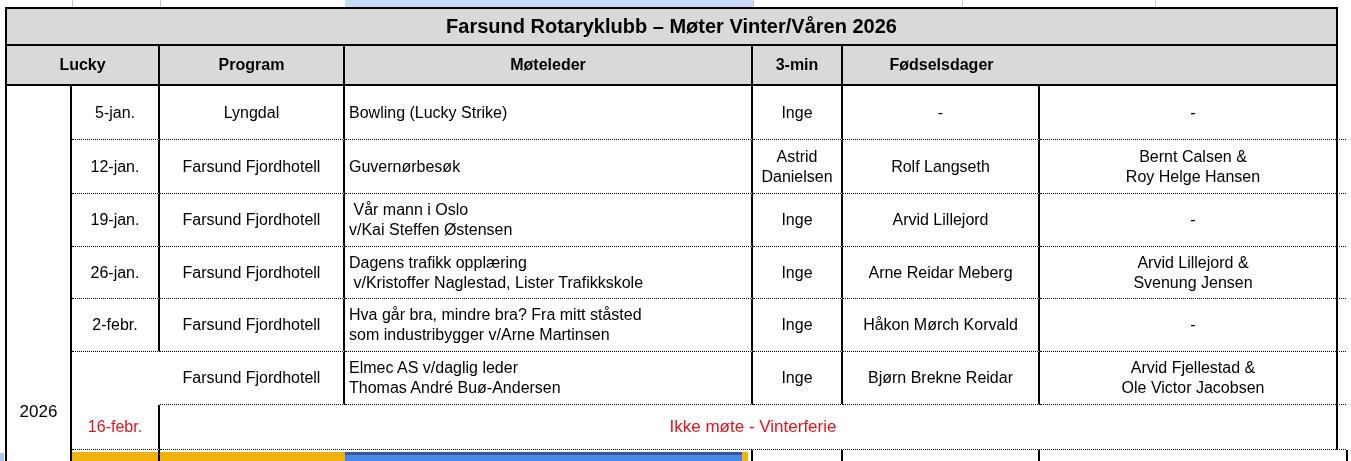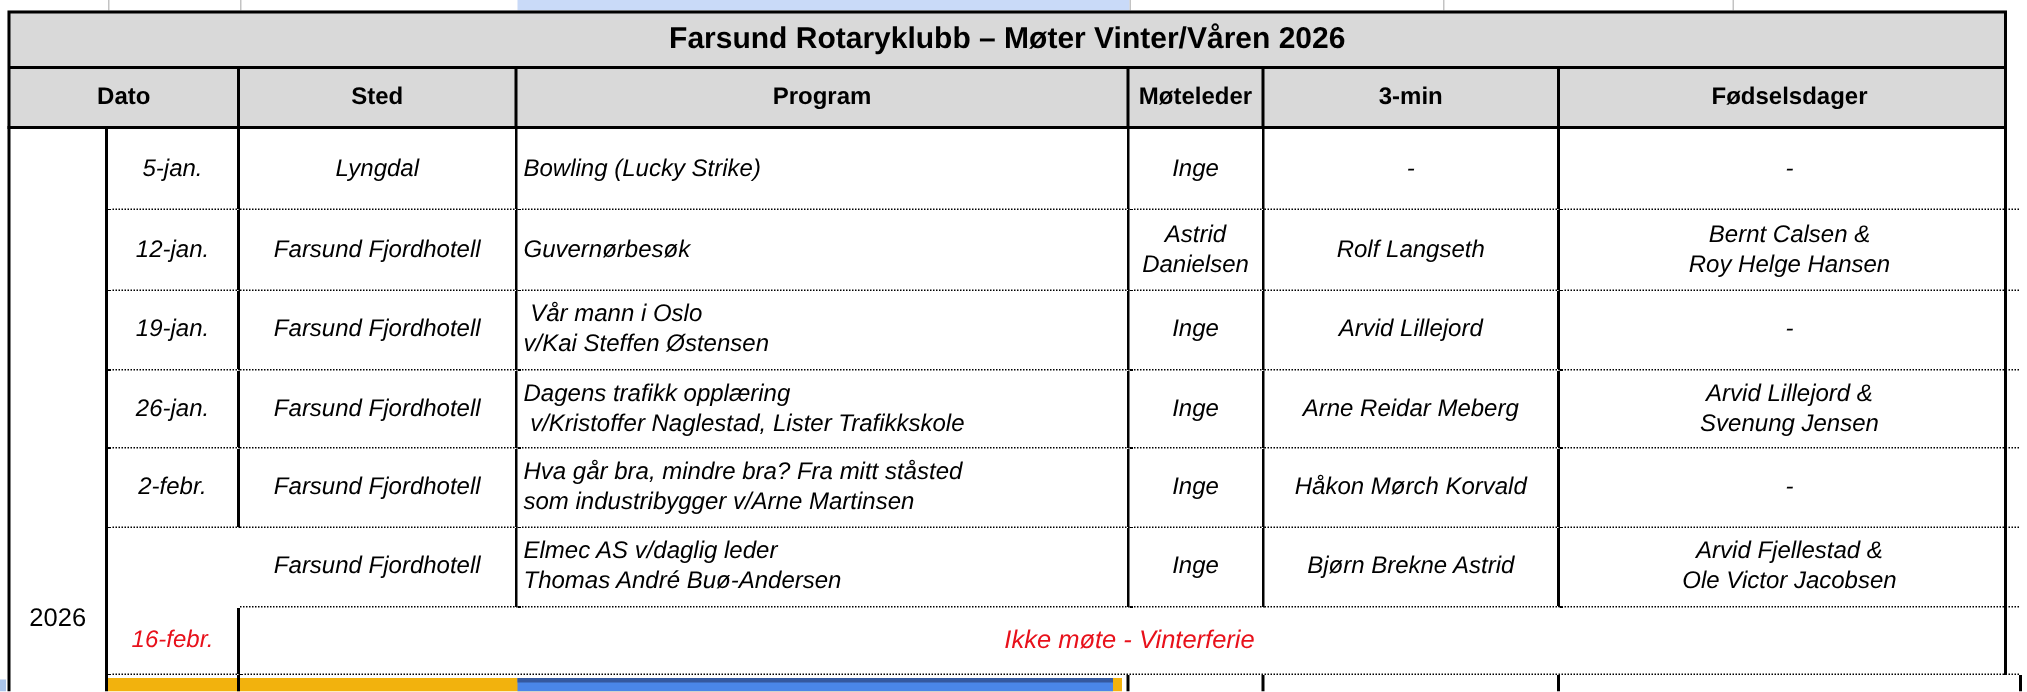--- a/index.html
+++ b/index.html
@@ -49,21 +49,20 @@
     background: #fff;
   }
   .c {
     border-right: 2px solid #000;
     border-bottom: 1px dotted #000;
     display: flex; align-items: center; justify-content: center;
     text-align: center; font-size: 16px; line-height: 1.22;
     padding: 2px 3px;
     white-space: pre-wrap;
     overflow: hidden;
-    font-style: italic;
   }
   .c.lastcol { border-right: none; }
   .c.program { justify-content: flex-start; text-align: left; padding-left: 4px; }
   .yearcell {
     grid-column: 1; grid-row: 1 / 8;
     border-right: 2px solid #000;
     display: flex; flex-direction: column; justify-content: flex-end; align-items: center;
     padding-bottom: 28px; font-size: 17px;
   }
   .red { color: #e8111b; }
@@ -93,22 +92,21 @@
     <div class="stub" style="left:748px"></div>
     <div class="stub" style="left:957px"></div>
     <div class="stub" style="left:1150px"></div>
   </div>
 
   <div class="sheet">
 
     <div class="titlerow">Farsund Rotaryklubb – Møter Vinter/Våren 2026</div>
 
     <div class="hgrid">
-      <div class="hcell">Dato</div>
-      <div class="hcell">Sted</div>
+      <div class="hcell">Lucky</div>
       <div class="hcell">Program</div>
       <div class="hcell">Møteleder</div>
       <div class="hcell">3-min</div>
       <div class="hcell">Fødselsdager</div>
     </div>
 
     <div class="bgrid">
       <div class="yearcell">2026</div>
 
       <div class="c" style="grid-row:1;grid-column:2">5-jan.</div>
@@ -149,21 +147,21 @@
       <div class="c program" style="grid-row:5;grid-column:4">Hva går bra, mindre bra? Fra mitt ståsted
 som industribygger v/Arne Martinsen</div>
       <div class="c" style="grid-row:5;grid-column:5">Inge</div>
       <div class="c" style="grid-row:5;grid-column:6">Håkon Mørch Korvald</div>
       <div class="c lastcol" style="grid-row:5;grid-column:7">-</div>
 
       <div class="c" style="grid-row:6;grid-column:3">Farsund Fjordhotell</div>
       <div class="c program" style="grid-row:6;grid-column:4">Elmec AS v/daglig leder
 Thomas André Buø-Andersen</div>
       <div class="c" style="grid-row:6;grid-column:5">Inge</div>
-      <div class="c" style="grid-row:6;grid-column:6">Bjørn Brekne Astrid</div>
+      <div class="c" style="grid-row:6;grid-column:6">Bjørn Brekne Reidar</div>
       <div class="c lastcol" style="grid-row:6;grid-column:7">Arvid Fjellestad &amp;
 Ole Victor Jacobsen</div>
 
       <div class="c red" style="grid-row:7;grid-column:2">16-febr.</div>
       <div class="c red mergedcell">Ikke møte - Vinterferie</div>
     </div>
 
   </div>
 
   <div class="bottomrow">

